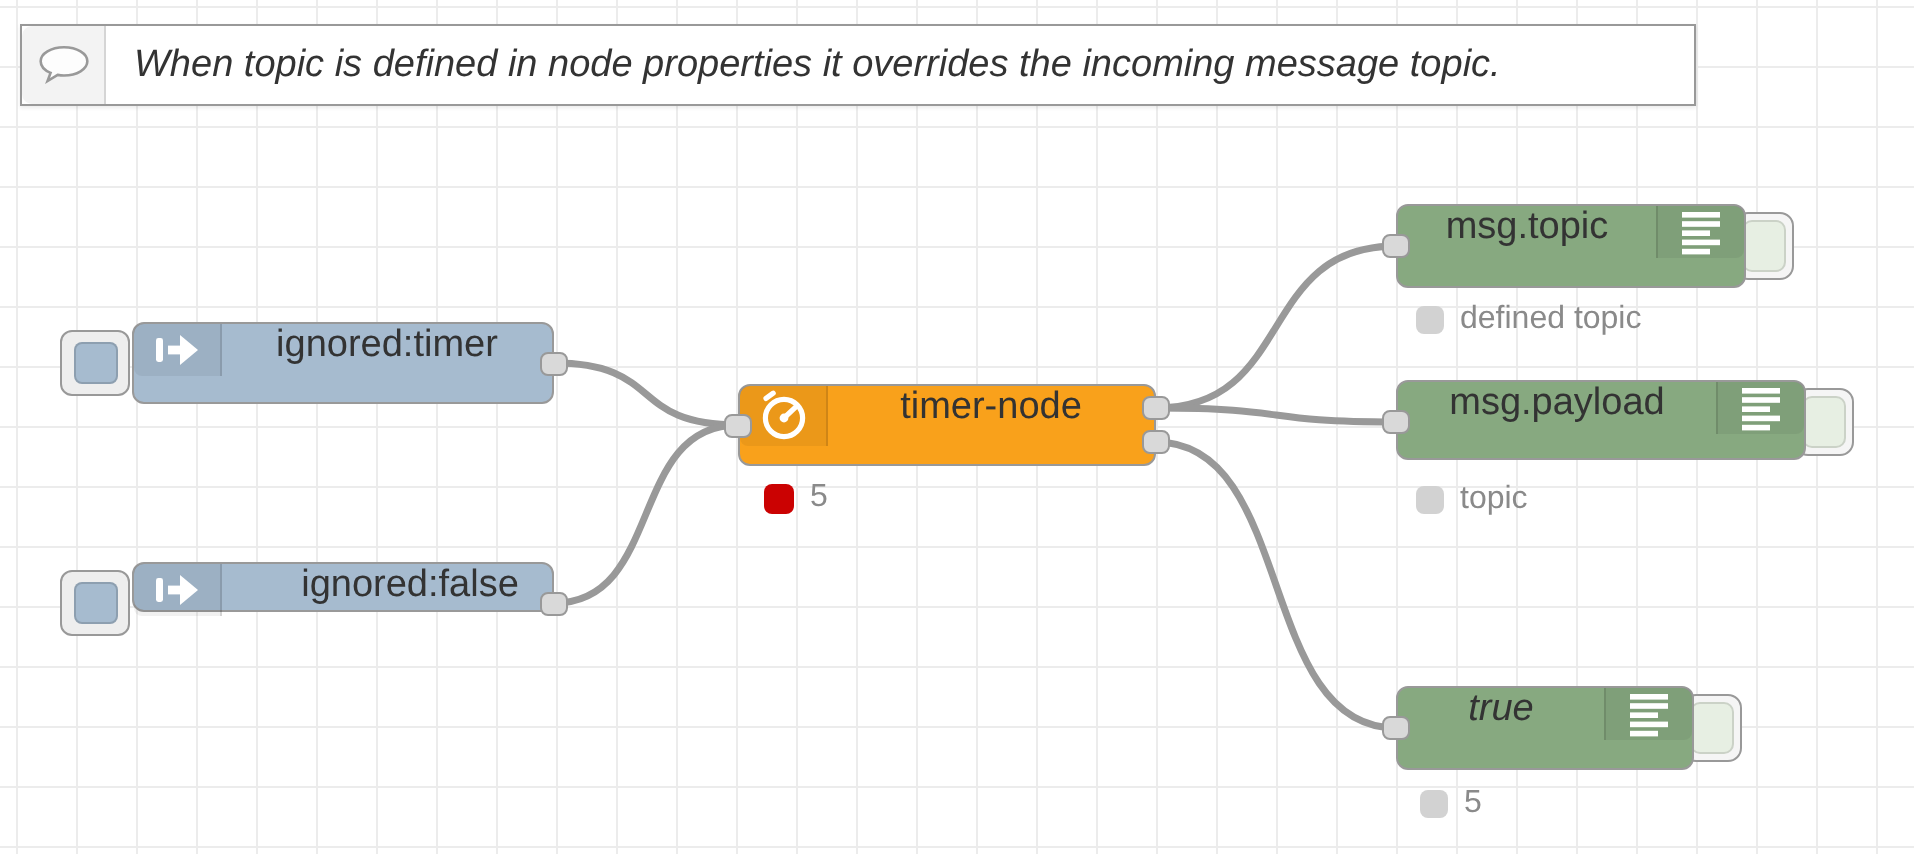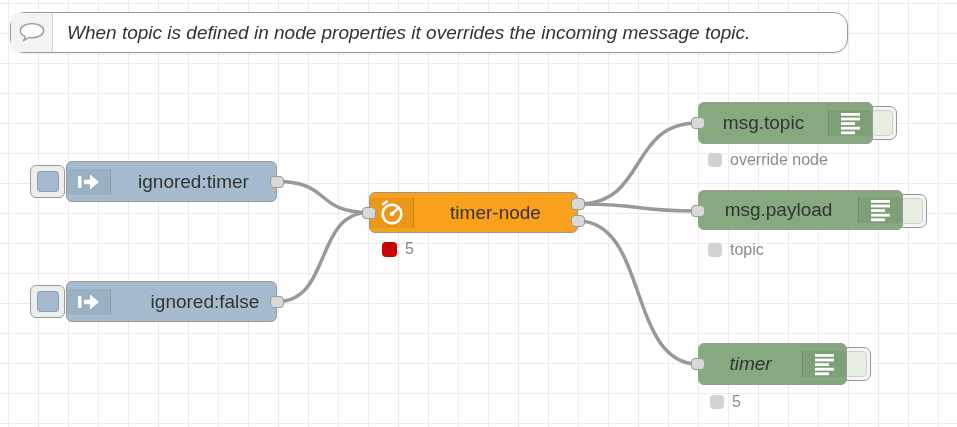--- a/index.html
+++ b/index.html
@@ -24,21 +24,21 @@
       linear-gradient(to right, var(--grid-line) 1px, transparent 1px),
       linear-gradient(to bottom, var(--grid-line) 1px, transparent 1px);
     background-size:30px 30px;
     background-position:8px 3px;
   }
   #wire-layer{position:absolute;left:0;top:0;z-index:1;}
   #wire-layer path{stroke:var(--wire-color);stroke-width:3.5;fill:none;stroke-linecap:round;}
 
   .node{
     position:absolute;z-index:3;border:1.5px solid var(--node-border);
-    border-radius:6px;display:flex;align-items:center;
+    border-radius:6px;display:flex;align-items:flex-start;
   }
   .node .icon-sec{
     width:44px;flex:0 0 44px;display:flex;align-items:center;justify-content:center;
     background:rgba(0,0,0,0.055);
   }
   .node .icon-sec.left{border-right:1.5px solid rgba(0,0,0,0.12);border-radius:4px 0 0 4px;}
   .node .icon-sec.right{border-left:1.5px solid rgba(0,0,0,0.12);border-radius:0 4px 4px 0;}
   .node .label{
     flex:1;display:flex;align-items:center;justify-content:center;
     font-size:19px;color:var(--label-color);white-space:nowrap;overflow:hidden;
@@ -74,21 +74,21 @@
 
   .status{
     position:absolute;z-index:2;display:flex;align-items:center;gap:8px;
     font-size:16px;color:var(--status-text);white-space:nowrap;
   }
   .status .dot{width:14px;height:14px;border-radius:4px;background:var(--status-gray);}
   .status .dot.red{width:15px;height:15px;background:var(--status-red);}
 
   .comment-node{
     position:absolute;left:10px;top:12px;width:838px;height:41px;z-index:3;
-    background:#ffffff;border:1px solid #999;border-radius:14px;
+    background:#ffffff;border:1px solid #999;border-radius:0;
     display:flex;align-items:stretch;box-shadow:0 1px 2px rgba(0,0,0,0.08);
   }
   .comment-node .icon-sec{
     flex:0 0 42px;background:#f3f3f3;border-right:1px solid #d5d5d5;
     border-radius:5px 0 0 5px;display:flex;align-items:center;justify-content:center;
   }
   .comment-node .text{
     flex:1;display:flex;align-items:center;padding-left:14px;
     font-size:19px;font-style:italic;color:#333;white-space:nowrap;overflow:hidden;
   }
@@ -136,21 +136,21 @@
     <div class="icon-sec left">
       <svg width="26" height="26" viewBox="0 0 26 26">
         <rect x="2" y="7" width="3.5" height="12" rx="1.2" fill="#fff"></rect>
         <rect x="8" y="10.8" width="7.5" height="4.4" fill="#fff"></rect>
         <polygon points="14,5.5 23,13 14,20.5" fill="#fff"></polygon>
       </svg>
     </div>
     <div class="label">ignored:timer</div>
   </div>
 
-  <div class="node inject-node" style="left:66px;top:281px;width:211px;height:41px;gap:23px;">
+  <div class="node inject-node" style="left:66px;top:281px;width:211px;height:25px;gap:23px;">
     <div class="icon-sec left">
       <svg width="26" height="26" viewBox="0 0 26 26">
         <rect x="2" y="7" width="3.5" height="12" rx="1.2" fill="#fff"></rect>
         <rect x="8" y="10.8" width="7.5" height="4.4" fill="#fff"></rect>
         <polygon points="14,5.5 23,13 14,20.5" fill="#fff"></polygon>
       </svg>
     </div>
     <div class="label">ignored:false</div>
   </div>
 
@@ -186,21 +186,21 @@
         <rect x="3" y="3" width="19" height="2.8" fill="#fff"></rect>
         <rect x="3" y="7.6" width="19" height="2.8" fill="#fff"></rect>
         <rect x="3" y="12.2" width="14" height="2.8" fill="#fff"></rect>
         <rect x="3" y="16.8" width="19" height="2.8" fill="#fff"></rect>
         <rect x="3" y="21.4" width="14" height="2.8" fill="#fff"></rect>
       </svg>
     </div>
   </div>
 
   <div class="node debug-node" style="left:698px;top:343px;width:149px;height:42px;">
-    <div class="label italic">timer</div>
+    <div class="label italic">true</div>
     <div class="icon-sec right">
       <svg width="26" height="26" viewBox="0 0 26 26">
         <rect x="3" y="3" width="19" height="2.8" fill="#fff"></rect>
         <rect x="3" y="7.6" width="19" height="2.8" fill="#fff"></rect>
         <rect x="3" y="12.2" width="14" height="2.8" fill="#fff"></rect>
         <rect x="3" y="16.8" width="19" height="2.8" fill="#fff"></rect>
         <rect x="3" y="21.4" width="14" height="2.8" fill="#fff"></rect>
       </svg>
     </div>
   </div>
@@ -213,21 +213,21 @@
   <div class="port" style="left:691px;top:117px;"></div>
   <div class="port" style="left:691px;top:205px;"></div>
   <div class="port" style="left:691px;top:358px;"></div>
 
   <div class="status" style="left:382px;top:240px;">
     <span class="dot red"></span>
     <span>5</span>
   </div>
   <div class="status" style="left:708px;top:151px;">
     <span class="dot"></span>
-    <span>override node</span>
+    <span>defined topic</span>
   </div>
   <div class="status" style="left:708px;top:241px;">
     <span class="dot"></span>
     <span>topic</span>
   </div>
   <div class="status" style="left:710px;top:393px;">
     <span class="dot"></span>
     <span>5</span>
   </div>
 

